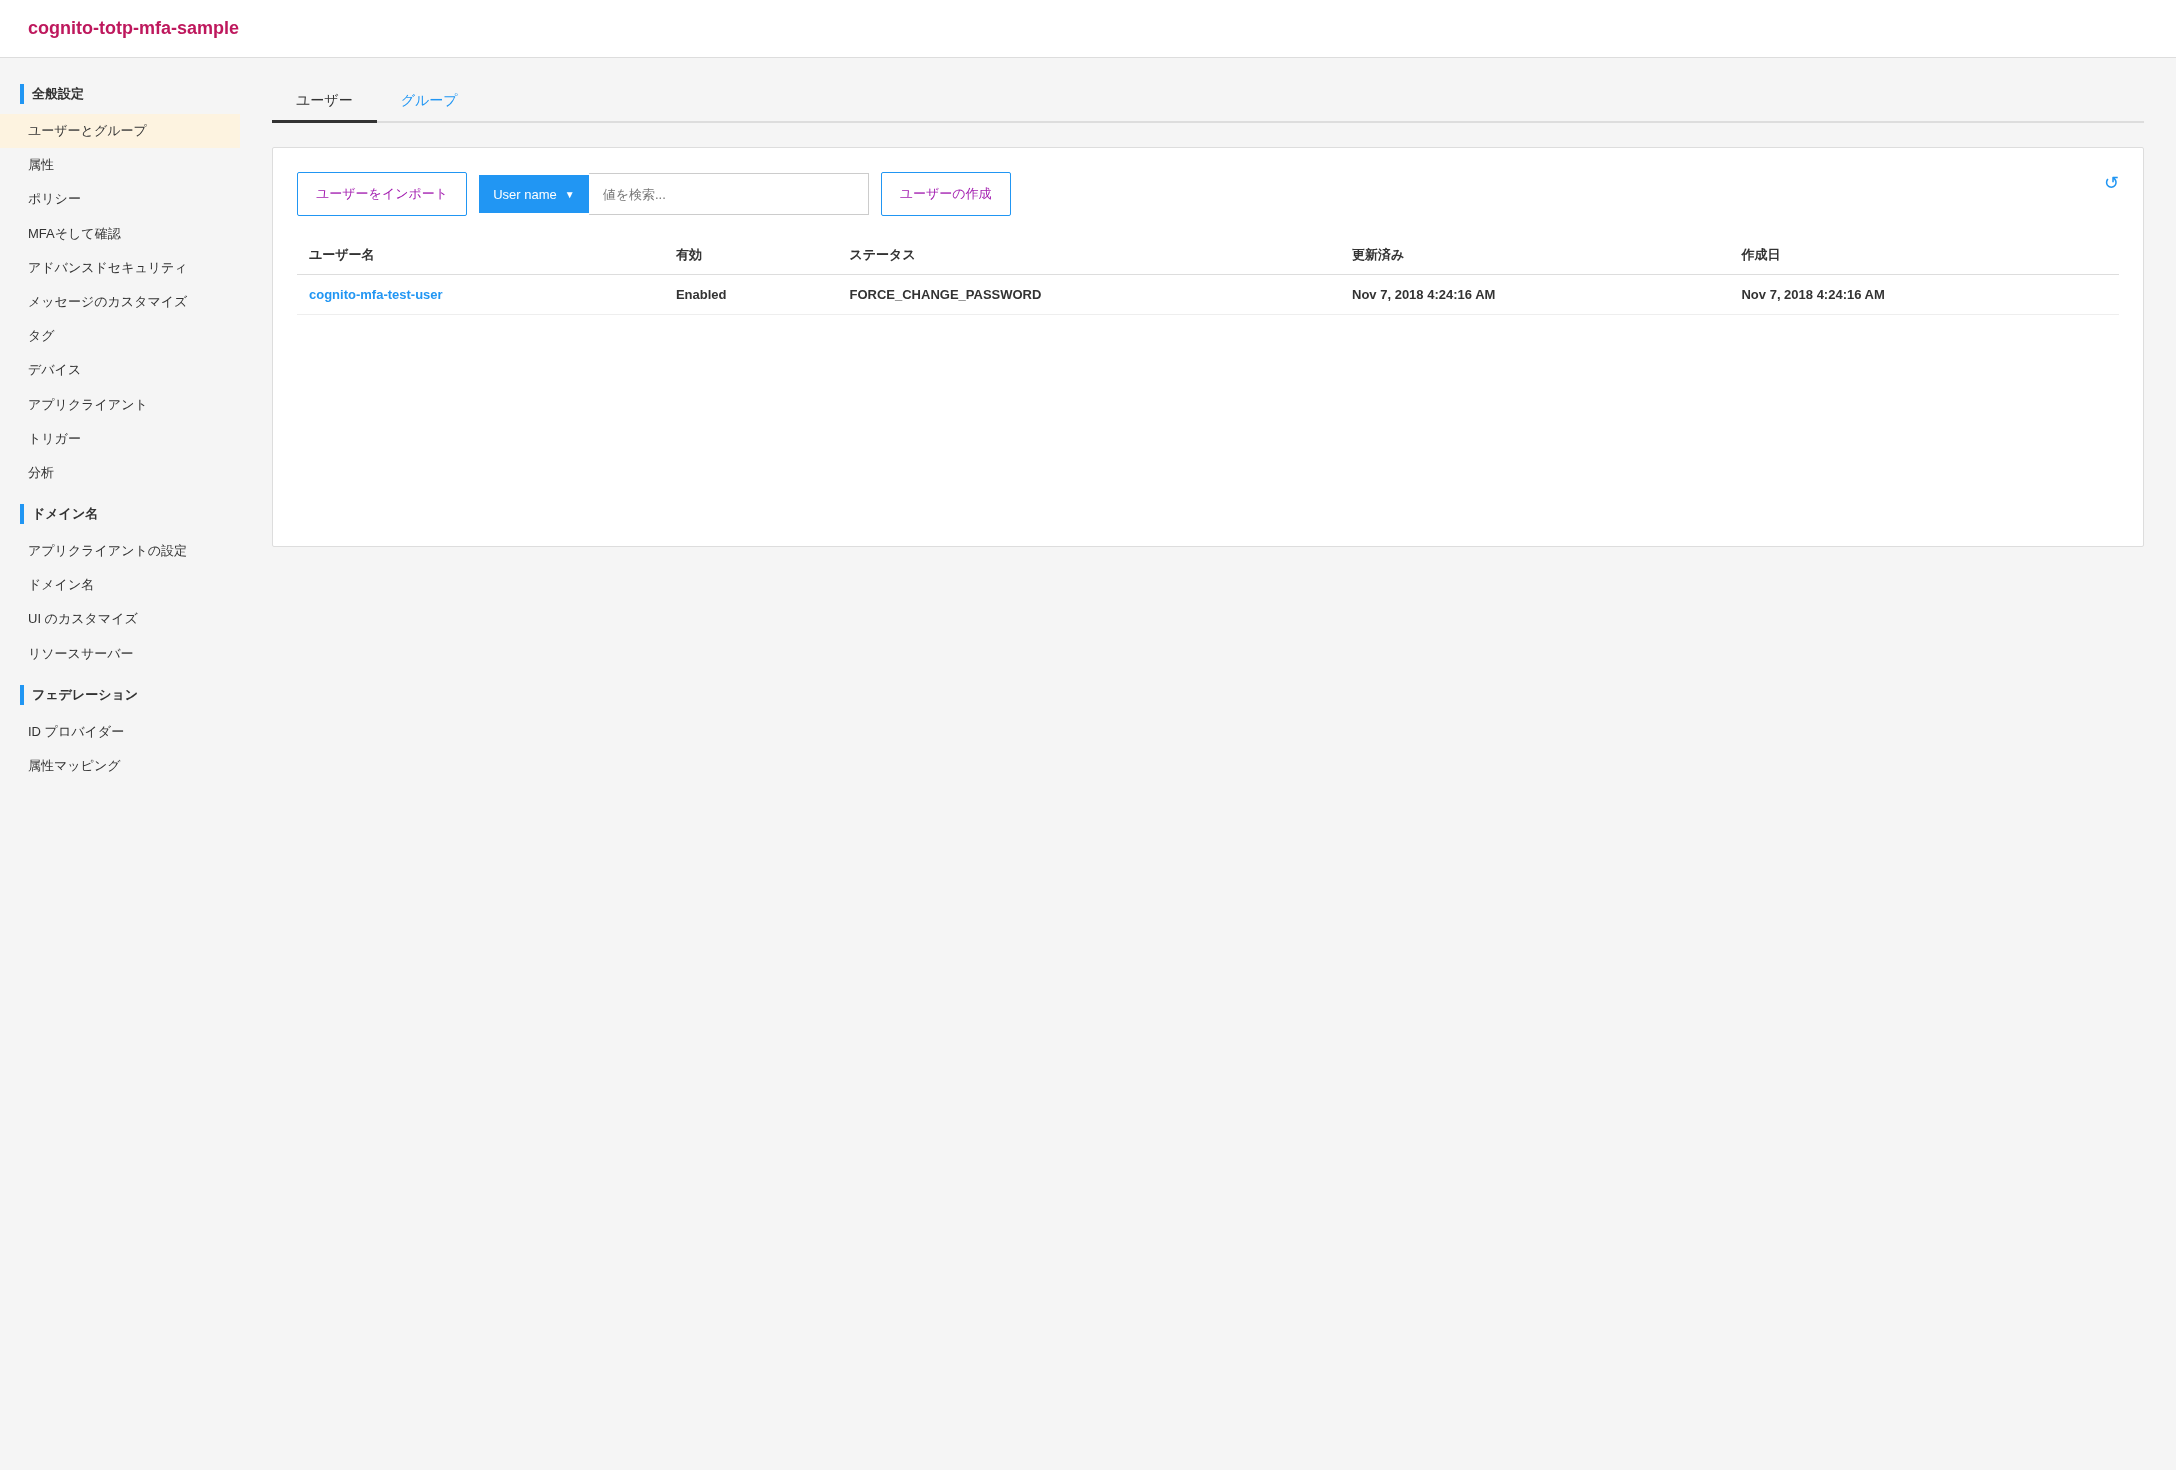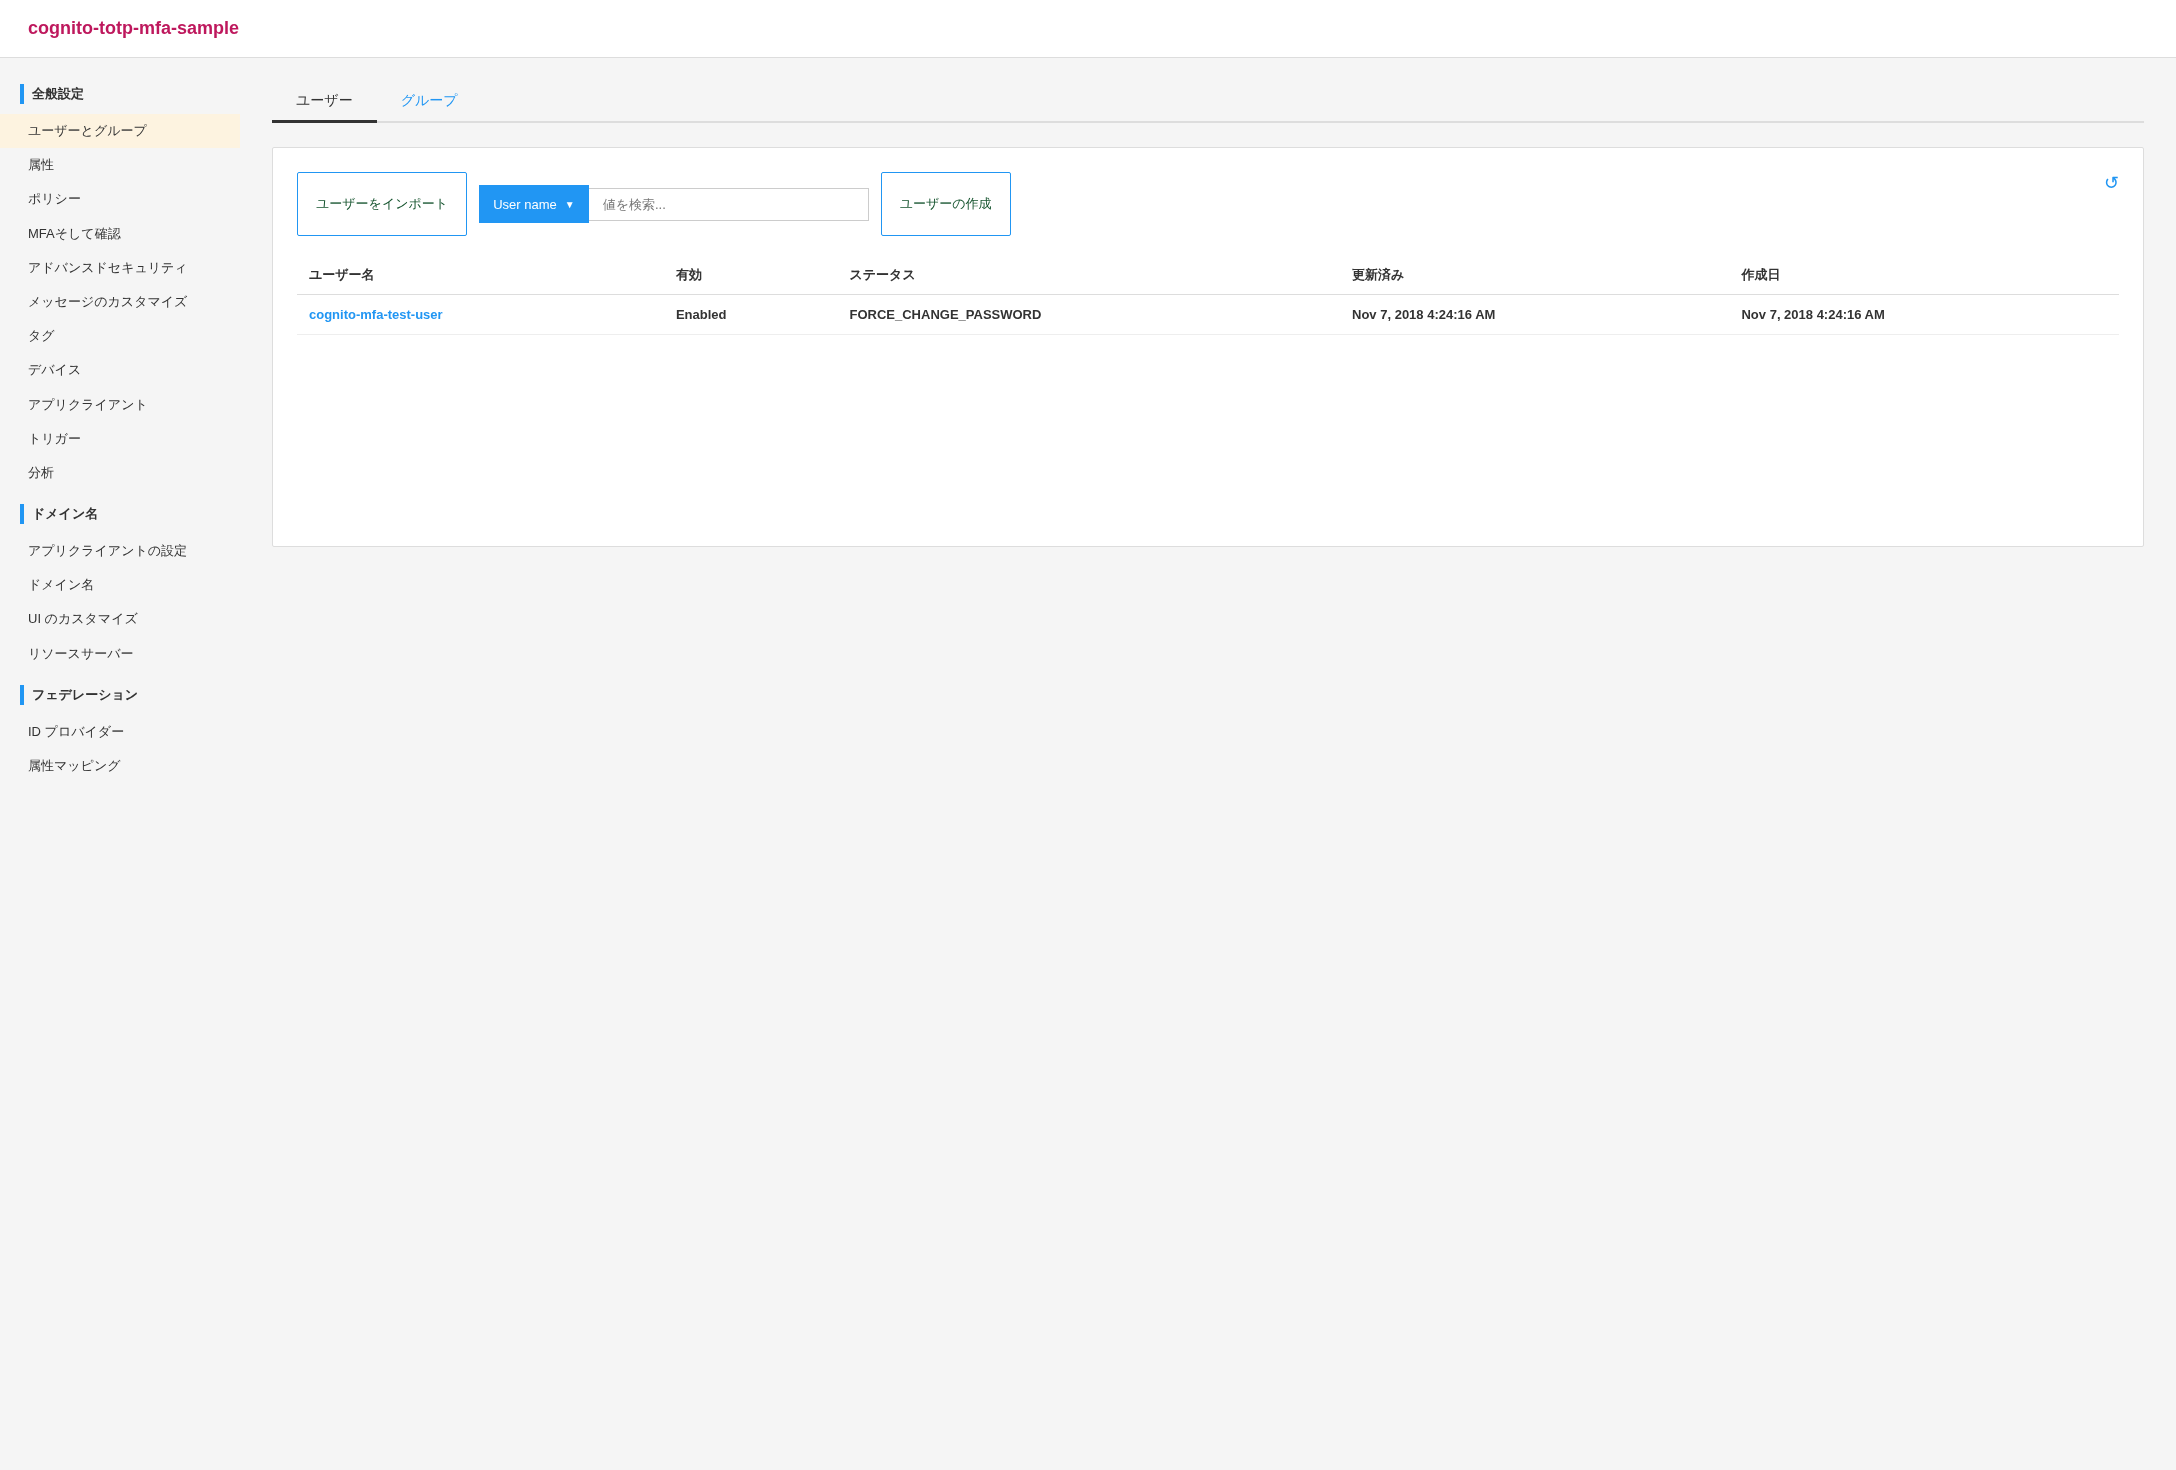--- a/index.html
+++ b/index.html
@@ -100,23 +100,23 @@
       margin-bottom: 20px;
     }
     .panel-top-left {
       display: flex;
       align-items: center;
       gap: 12px;
       flex-wrap: wrap;
     }
     .btn-outline {
       border: 1.5px solid #2196f3;
-      color: #14532d;
+      color: #a21caf;
       background: #fff;
-      padding: 22px 18px;
+      padding: 12px 18px;
       border-radius: 2px;
       font-size: 13px;
       cursor: pointer;
       line-height: 1.4;
       text-align: right;
     }
     .search-row {
       display: flex;
       align-items: center;
       gap: 0;
@@ -135,21 +135,21 @@
     }
     .search-dropdown .chevron {
       font-size: 10px;
     }
     .search-input {
       border: 1px solid #ccc;
       border-left: none;
       padding: 8px 14px;
       font-size: 13px;
       width: 280px;
-      height: 33px;
+      height: 42px;
       outline: none;
       color: #888;
     }
     .refresh-icon {
       color: #2196f3;
       font-size: 18px;
       cursor: pointer;
     }
     
     .user-table {

